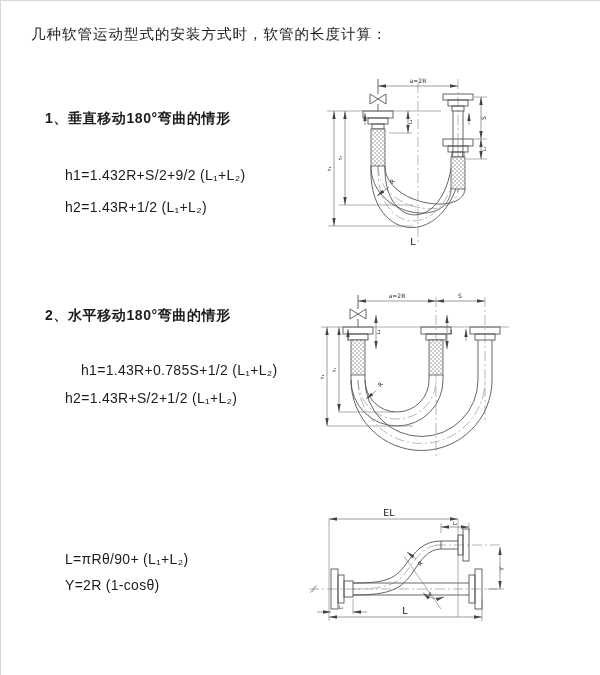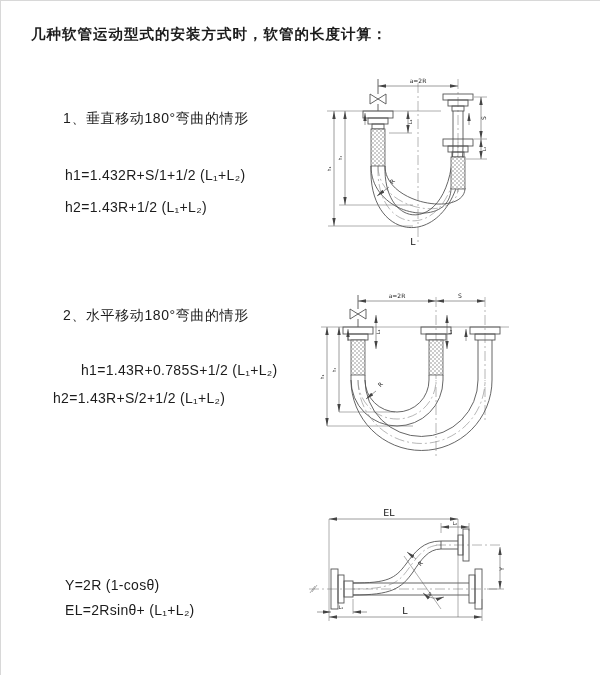--- a/index.html
+++ b/index.html
@@ -2,51 +2,51 @@
 <html><head>
 <meta charset="utf-8">
 <style>
   html,body { margin:0; padding:0; background:#e8e8e8; }
   .page {
     position:relative; width:600px; height:675px; margin:0 auto;
     background:#ffffff; border:1px solid #d8d8d8; overflow:hidden;
     font-family:"Liberation Sans","DejaVu Sans",sans-serif; color:#1c1c1c;
   }
   .doc-line { position:absolute; font-size:14px; white-space:nowrap; color:#1c1c1c; }
-  .title   { font-weight:700; font-size:14.5px; letter-spacing:1px; }
-  .heading { font-weight:400; letter-spacing:0.6px;margin-left:18px; }
+  .title   { font-weight:400; font-size:14.5px; letter-spacing:1px; }
+  .heading { font-weight:700; letter-spacing:0.6px; }
   .formula { letter-spacing:0.3px; }
   .diag { position:absolute; }
   .ln { fill:none; stroke:#555; stroke-width:0.9; }
   .hx { stroke:#555; stroke-width:0.8; }
   .tn { fill:none; stroke:#6a6a6a; stroke-width:0.55; }
   .cl { fill:none; stroke:#7a7a7a; stroke-width:0.55; stroke-dasharray:10 3 2 3; }
   .dm { fill:none; stroke:#4a4a4a; stroke-width:0.55; }
   svg text { font-family:"DejaVu Sans","Liberation Sans",sans-serif; fill:#222; }
   .lb  { font-size:6px; }
   .lbs { font-size:4.8px; }
   .lbL { font-size:9.5px; fill:#111; }
 </style>
 </head>
 <body>
 
 <div class="page">
 
   <div class="doc-line title" style="left:30px;top:24px">几种软管运动型式的安装方式时，软管的长度计算：</div>
 
   <div class="doc-line heading" style="left:44px;top:109px">1、垂直移动180°弯曲的情形</div>
-  <div class="doc-line formula" style="left:64px;top:166px">h1=1.432R+S/1+1/2 (L₁+L₂)</div>
+  <div class="doc-line formula" style="left:64px;top:166px">h1=1.432R+S/2+9/2 (L₁+L₂)</div>
   <div class="doc-line formula" style="left:64px;top:198px">h2=1.43R+1/2 (L₁+L₂)</div>
 
   <div class="doc-line heading" style="left:44px;top:306px">2、水平移动180°弯曲的情形</div>
   <div class="doc-line formula" style="left:80px;top:361px">h1=1.43R+0.785S+1/2 (L₁+L₂)</div>
-  <div class="doc-line formula" style="left:52px;top:389px">h2=1.43R+S/2+1/2 (L₁+L₂)</div>
-
+  <div class="doc-line formula" style="left:64px;top:389px">h2=1.43R+S/2+1/2 (L₁+L₂)</div>
+
+  <div class="doc-line formula" style="left:64px;top:550px">L=πRθ/90+ (L₁+L₂)</div>
   <div class="doc-line formula" style="left:64px;top:576px">Y=2R (1-cosθ)</div>
-  <div class="doc-line formula" style="left:64px;top:601px">EL=2Rsinθ+ (L₁+L₂)</div>
 
   <svg class="diag" style="left:312px;top:66px" width="200" height="195" viewBox="0 0 200 195">
     <defs>
       <marker id="a1" markerWidth="9" markerHeight="6" refX="8" refY="2.2" orient="auto-start-reverse" markerUnits="userSpaceOnUse">
           <path d="M0,0.5 L8,2.2 L0,3.9 Z" fill="#444"></path>
         </marker>
       <pattern id="xh1" width="4" height="4" patternUnits="userSpaceOnUse">
         <rect width="4" height="4" fill="#fff"></rect>
         <path d="M0,0 L4,4 M4,0 L0,4" stroke="#999" stroke-width="0.5"></path>
       </pattern>

